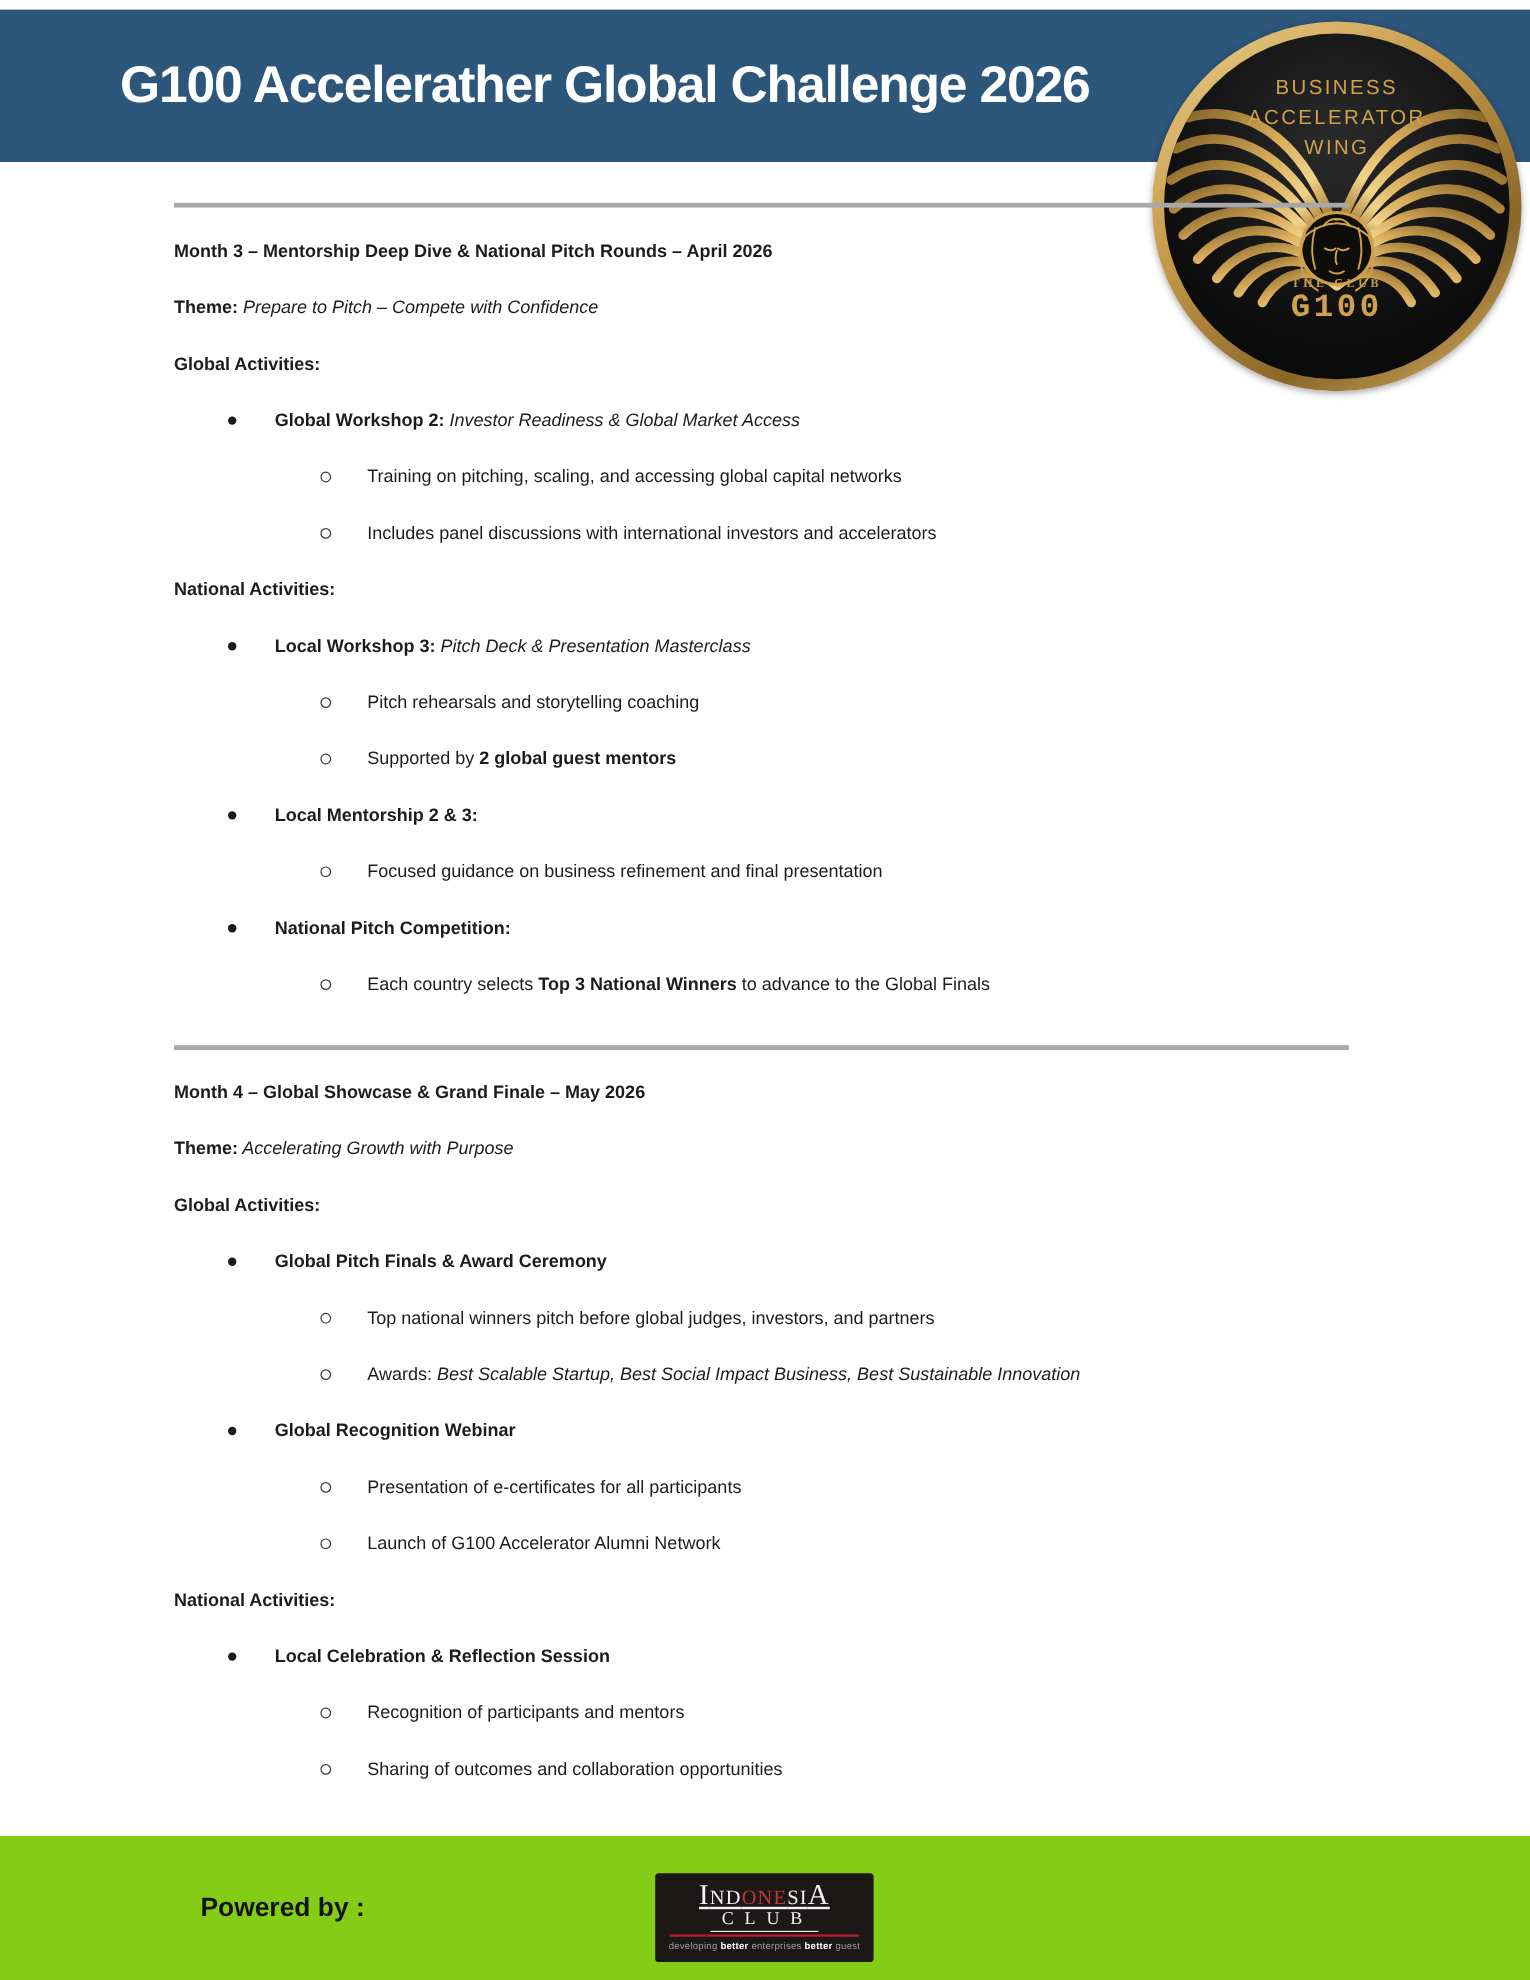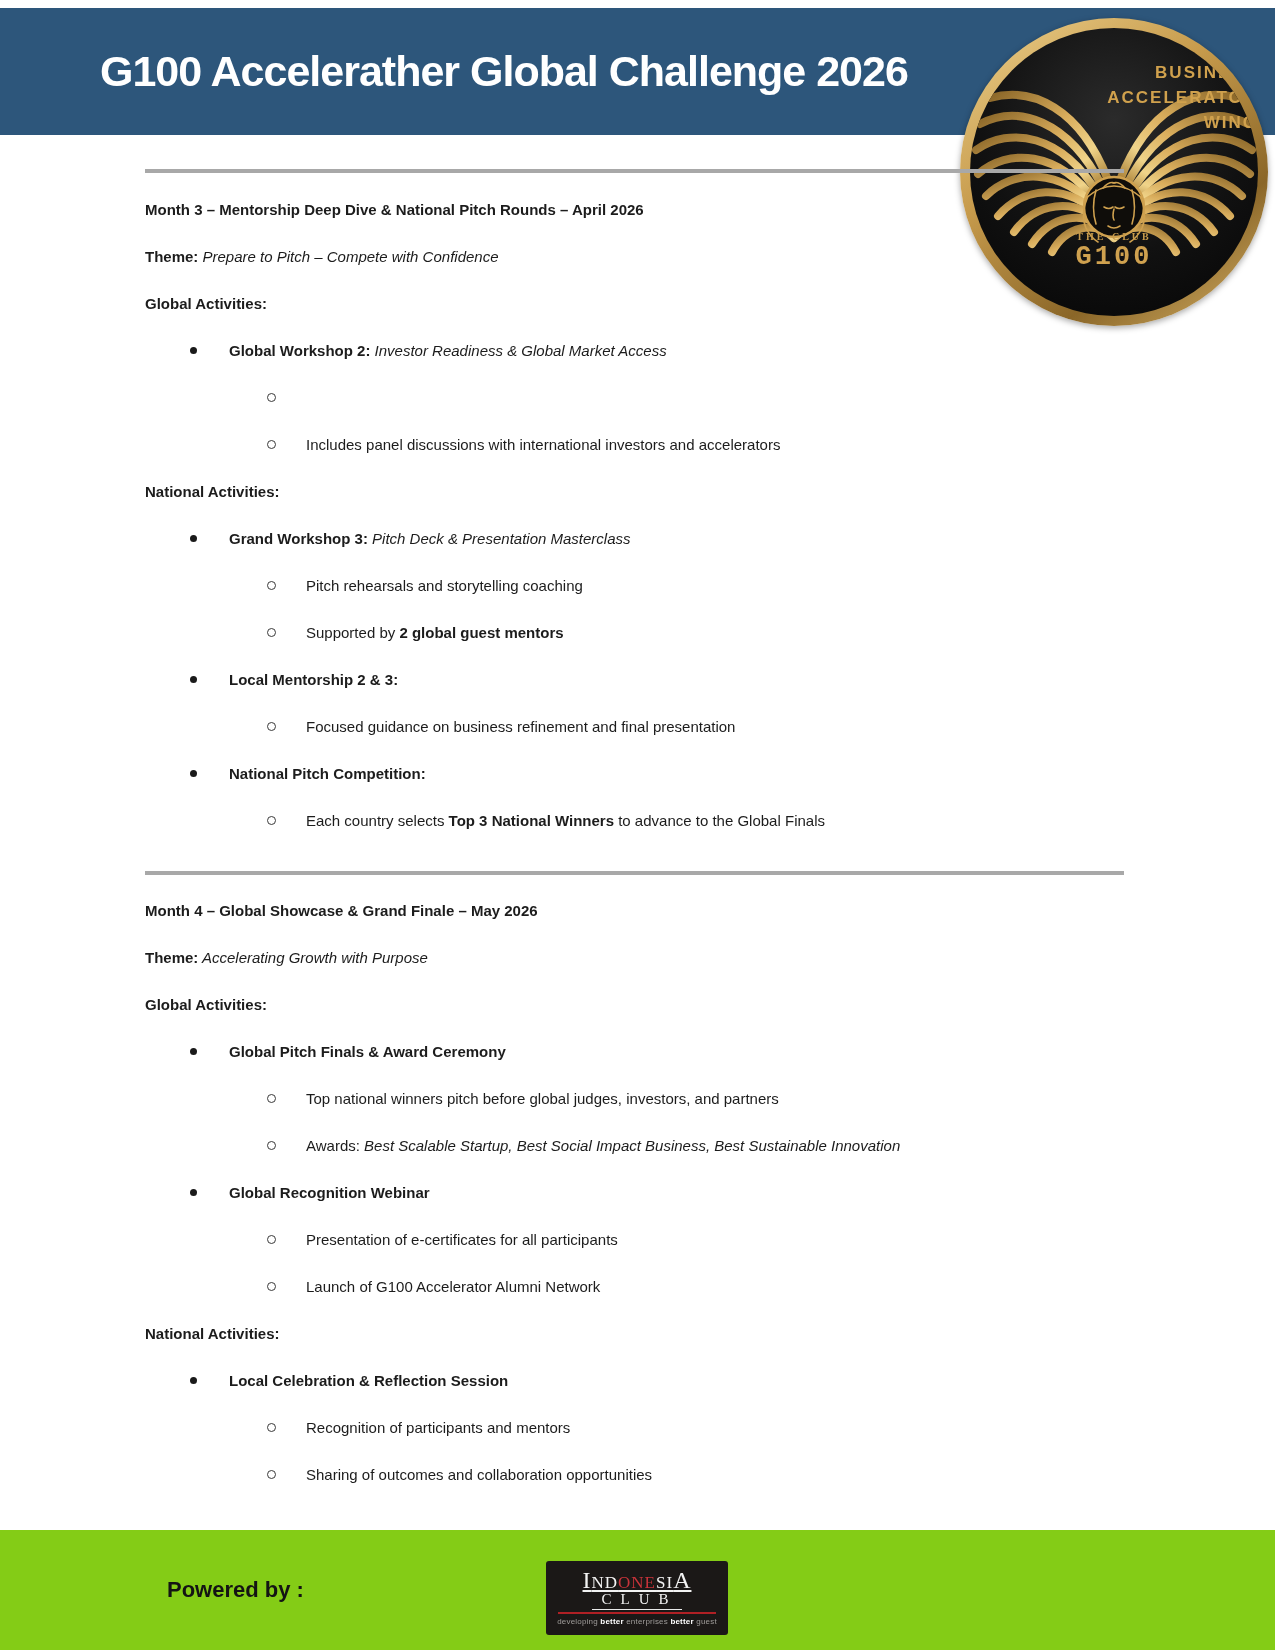--- a/index.html
+++ b/index.html
@@ -14,22 +14,22 @@
                 padding-left:100px; white-space:nowrap; }
 
   
   .badge { position:absolute; left:960px; top:18px; width:308px; height:308px;
            border-radius:50%; z-index:2;
            background:linear-gradient(145deg,#ecd08c 0%,#c79b4c 38%,#8a6628 72%,#d9b468 100%);
            box-shadow:0 2px 6px rgba(0,0,0,.35); }
   .badge-inner { position:absolute; left:10px; top:10px; width:288px; height:288px;
                  border-radius:50%; overflow:hidden;
                  background:radial-gradient(circle at 50% 32%, #2b2b2b 0%, #111111 55%, #050505 100%); }
-  .badge-top-text { position:absolute; left:0; right:0; top:32px; text-align:right;
-                    color:#d0a14d; font-weight:bold; font-size:17px; letter-spacing:2px;
+  .badge-top-text { position:absolute; left:0; right:0; top:32px; text-align:center;
+                    color:#d0a14d; font-weight:normal; font-size:17px; letter-spacing:2px;
                     line-height:25px; z-index:4; }
   .badge-wings { position:absolute; left:0; top:40px; z-index:3; }
   .badge-club { position:absolute; left:0; right:0; top:203px; text-align:center; z-index:5; }
   .badge-club-label { color:#c79b4c; font-weight:bold; font-size:10px; letter-spacing:3px;
                       line-height:12px; font-family:"Liberation Serif", serif; }
   .badge-club-name { color:#cfa14f; font-weight:bold; font-size:27px; letter-spacing:3px;
                      line-height:29px; font-family:Liberation Mono, monospace; }
 
   
   .doc { position:absolute; left:145px; top:0; width:980px; z-index:5;
@@ -139,24 +139,24 @@
       </div>
     </div>
   </div>
 
   <div class="doc">
       <div class="rule"></div>
       <div class="line p"><span class="runs"><span class="rb ">Month 3 – Mentorship Deep Dive &amp; National Pitch Rounds – April 2026</span></span></div>
       <div class="line p"><span class="runs"><span class="rb ">Theme:</span><span class="ri"> Prepare to Pitch – Compete with Confidence</span></span></div>
       <div class="line p"><span class="runs"><span class="rb ">Global Activities:</span></span></div>
       <div class="line b1"><span class="marker"></span><span class="runs"><span class="rb ">Global Workshop 2:</span><span class="ri"> Investor Readiness &amp; Global Market Access</span></span></div>
-      <div class="line b2"><span class="marker"></span></div>
+      <div class="line b2"><span class="marker"></span><span class="runs"><span class="">Training on pitching, scaling, and accessing global capital networks</span></span></div>
       <div class="line b2"><span class="marker"></span><span class="runs"><span class="">Includes panel discussions with international investors and accelerators</span></span></div>
       <div class="line p"><span class="runs"><span class="rb ">National Activities:</span></span></div>
-      <div class="line b1"><span class="marker"></span><span class="runs"><span class="rb ">Grand Workshop 3:</span><span class="ri"> Pitch Deck &amp; Presentation Masterclass</span></span></div>
+      <div class="line b1"><span class="marker"></span><span class="runs"><span class="rb ">Local Workshop 3:</span><span class="ri"> Pitch Deck &amp; Presentation Masterclass</span></span></div>
       <div class="line b2"><span class="marker"></span><span class="runs"><span class="">Pitch rehearsals and storytelling coaching</span></span></div>
       <div class="line b2"><span class="marker"></span><span class="runs"><span class="">Supported by </span><span class="rb ">2 global guest mentors</span></span></div>
       <div class="line b1"><span class="marker"></span><span class="runs"><span class="rb ">Local Mentorship 2 &amp; 3:</span></span></div>
       <div class="line b2"><span class="marker"></span><span class="runs"><span class="">Focused guidance on business refinement and final presentation</span></span></div>
       <div class="line b1"><span class="marker"></span><span class="runs"><span class="rb ">National Pitch Competition:</span></span></div>
       <div class="line b2"><span class="marker"></span><span class="runs"><span class="">Each country selects </span><span class="rb ">Top 3 National Winners</span><span class=""> to advance to the Global Finals</span></span></div>
       <div class="rule"></div>
       <div class="line p"><span class="runs"><span class="rb ">Month 4 – Global Showcase &amp; Grand Finale – May 2026</span></span></div>
       <div class="line p"><span class="runs"><span class="rb ">Theme:</span><span class="ri"> Accelerating Growth with Purpose</span></span></div>
       <div class="line p"><span class="runs"><span class="rb ">Global Activities:</span></span></div>

